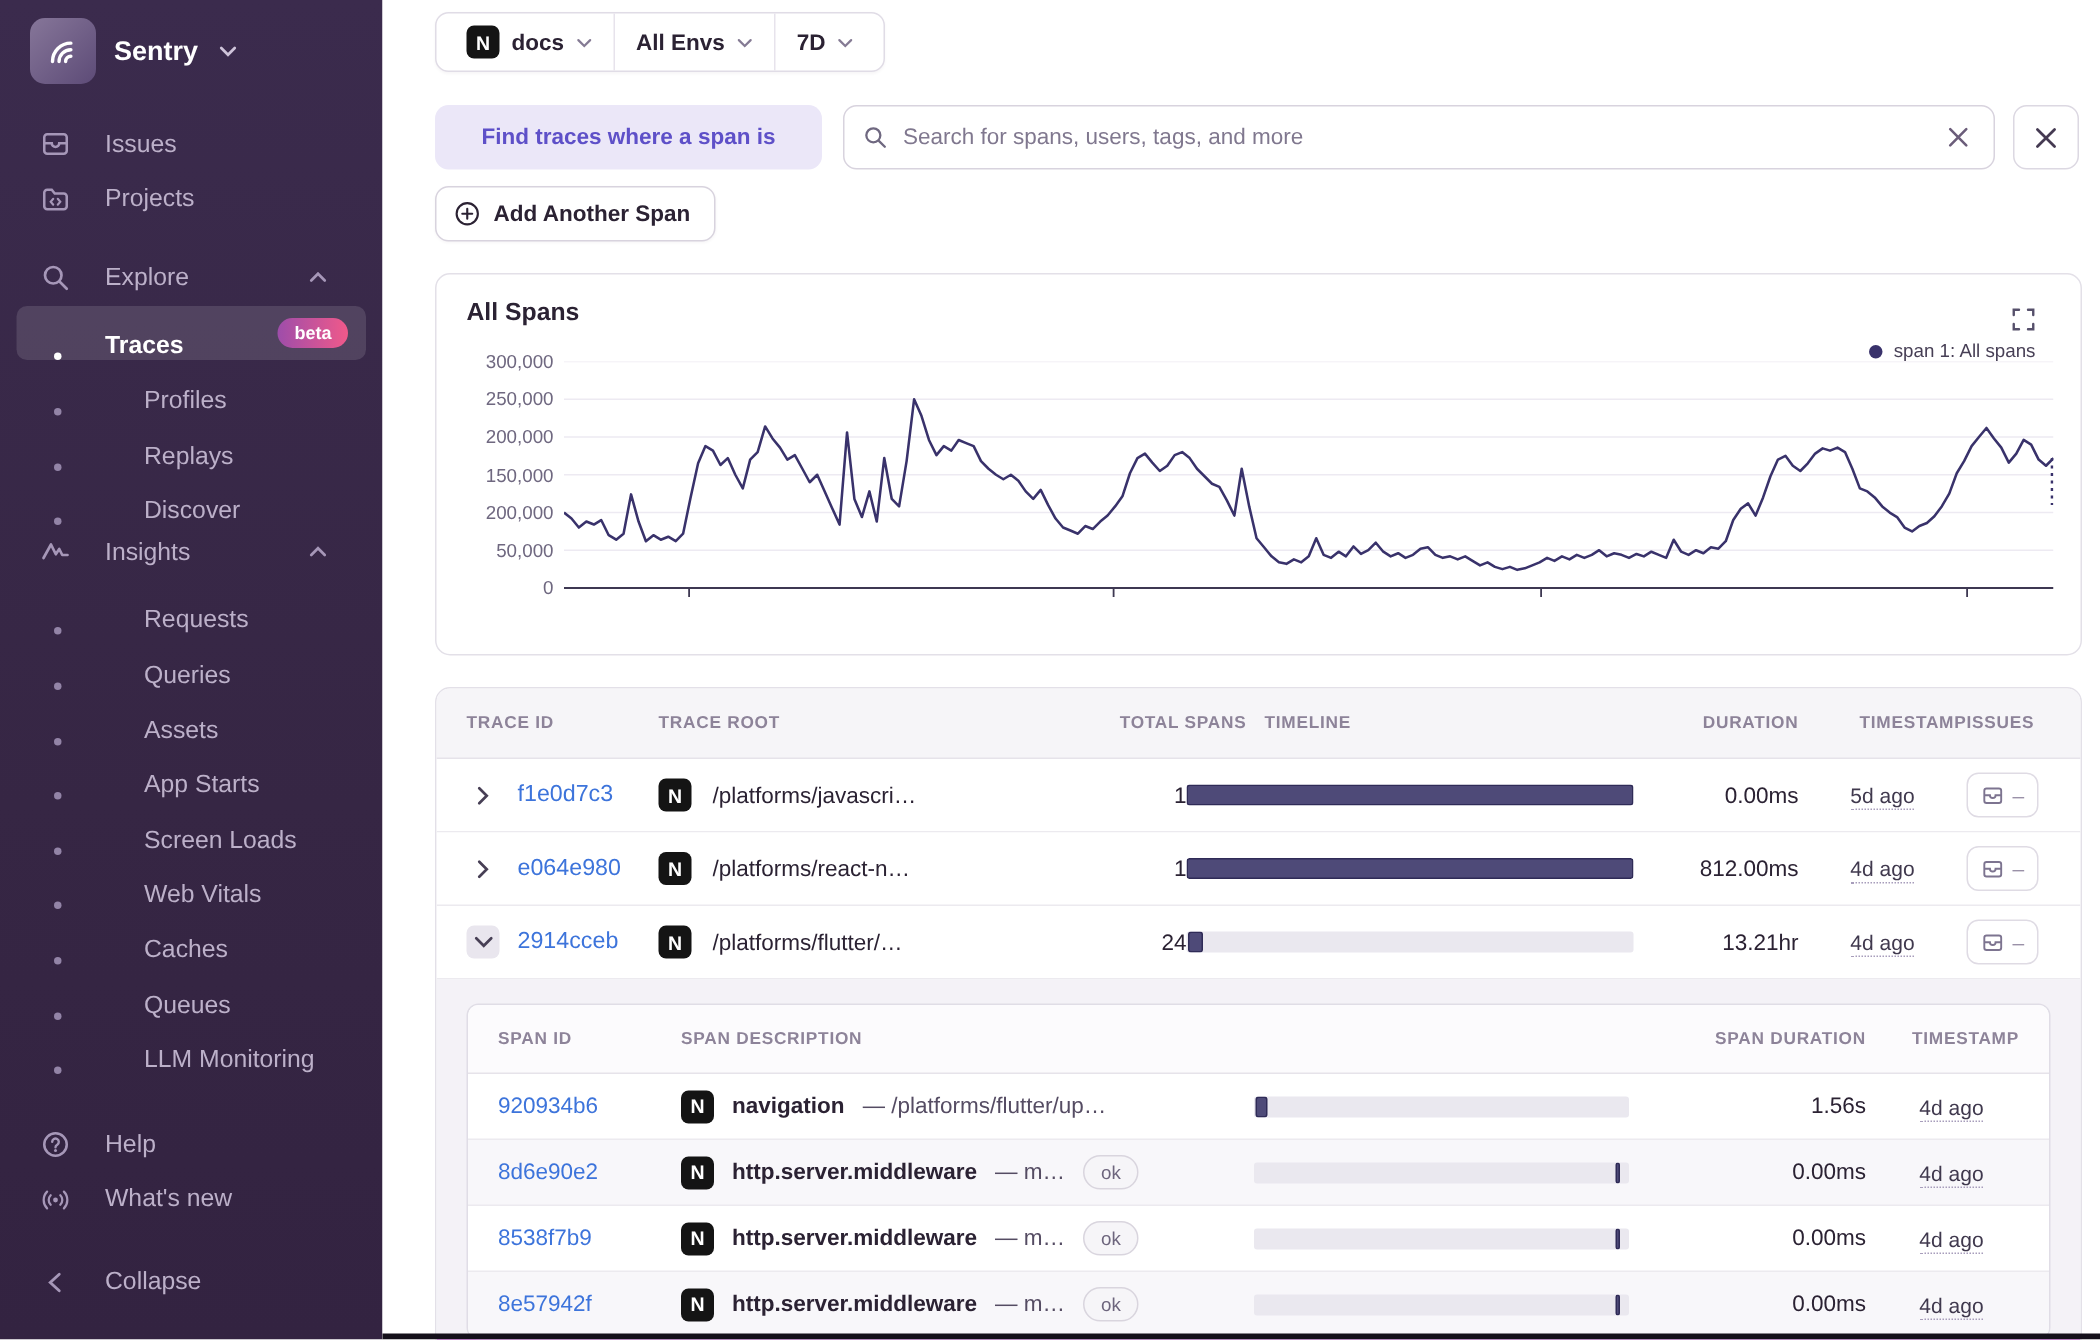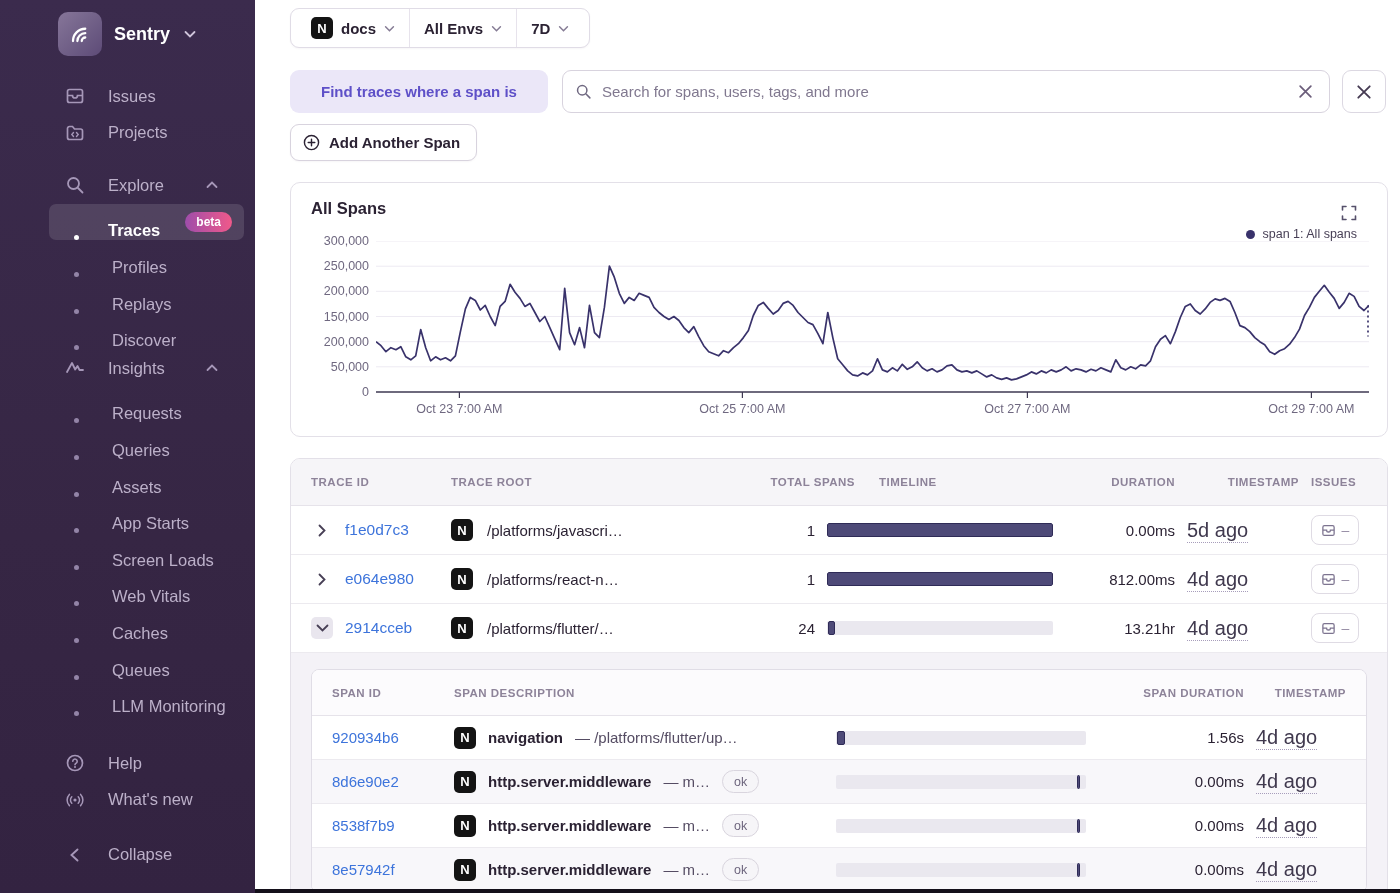--- a/index.html
+++ b/index.html
@@ -2,38 +2,38 @@
 <html><head>
 <meta charset="utf-8">
 <style>
   * { margin:0; padding:0; box-sizing:border-box; }
   html,body { width:1400px; height:893px; overflow:hidden; }
   body { font-family:"Liberation Sans", sans-serif; background:#fff; color:#2b2233; }
   .app { position:relative; width:1400px; height:893px; overflow:hidden; }
 
   
   .sidebar { position:absolute; left:0; top:0; width:255px; height:893px;
-             background:linear-gradient(180deg,#3b2b4d 0%,#362644 60%,#332341 100%); overflow:hidden;padding-left:38px; }
+             background:linear-gradient(180deg,#3b2b4d 0%,#362644 60%,#332341 100%); overflow:hidden; }
   .brand { display:flex; align-items:center; gap:12px; margin:12px 14px 22px 20px; cursor:pointer; }
   .brand-logo { width:44px; height:44px; border-radius:10px; flex:none;
                 background:linear-gradient(135deg,#867699 0%,#5d4b77 100%);
                 display:flex; align-items:center; justify-content:center; }
   .brand-name { color:#fff; font-size:18px; font-weight:700; }
   .brand-caret { margin-left:2px; }
 
   .nav { display:flex; flex-direction:column; }
   .nav-item { position:relative; height:36.6px; display:flex; align-items:center;
               color:#bcb0c9; font-size:16.5px; cursor:pointer; }
   .nav-item .micon { position:absolute; left:27px; width:20px; height:20px; display:flex; align-items:center; justify-content:center; }
   .nav-item .mlabel { margin-left:70px; }
   .nav-item .sec-caret { position:absolute; right:37px; }
   .nav-child { position:relative; height:36.6px; display:flex; align-items:flex-end;
                color:#bcb0c9; font-size:16.5px; cursor:pointer; }
   .nav-child .dot { position:absolute; left:36px; width:5px; height:5px; border-radius:50%; background:#9384a7; }
-  .nav-child .clabel { margin-left:74px; }
+  .nav-child .clabel { margin-left:96px; }
   .nav-child.active { margin:0 11px; height:36.6px; border-radius:7px; background:rgba(255,255,255,0.12); }
   .nav-child.active .dot { left:25px; background:#fff; }
   .nav-child.active .clabel { margin-left:59px; color:#fff; font-weight:700; }
   .beta-badge { position:absolute; right:12px; top:50%; transform:translateY(-50%);
                 background:linear-gradient(90deg,#9e4daa,#f0598a); color:#fff; font-size:12px; font-weight:700;
                 padding:3px 11px; border-radius:12px; }
   .gap-explore { margin-top:16px; }
   .gap-help { margin-top:29px; }
   .gap-collapse { margin-top:18px; }
 
@@ -75,39 +75,39 @@
   .legend-dot { width:9px; height:9px; border-radius:50%; background:#39326b; }
   .y-labels { position:absolute; left:8px; top:58px; width:70px; height:160px; }
   .y-labels span { position:absolute; right:0; font-size:12.5px; color:#6f6880; white-space:nowrap; }
   .plot { position:absolute; left:85px; top:58px; width:993px; height:160px; }
   .x-labels { position:absolute; left:85px; top:219px; width:993px; height:18px; }
   .x-labels span { position:absolute; transform:translateX(-50%); font-size:12.5px; color:#6f6880; white-space:nowrap; }
 
   
   .table-panel { position:absolute; left:35px; top:458px; width:1098px; height:460px;
                  border:1px solid #e3e0e8; border-radius:10px; background:#fff; overflow:hidden; }
-  .tgrid { display:grid; grid-template-columns:128px 300px 52px 1fr 110px 112px 56px; gap:12px;
+  .tgrid { display:grid; grid-template-columns:128px 300px 52px 1fr 110px 112px 56px; 
            align-items:center; padding:0 20px; }
   .thead { height:47px; background:#f6f5f8; border-bottom:1px solid #e6e3ea; }
   .th { font-size:11.5px; font-weight:700; letter-spacing:0.5px; color:#8d8399; }
   .t-right { text-align:right; }
   .trow { height:49px; border-bottom:1px solid #eceaef; background:#fff; }
   .cell-id { display:flex; align-items:center; gap:12px; }
   .chev-btn { background:none; border:none; cursor:pointer; width:22px; height:22px; display:flex;
               align-items:center; justify-content:center; border-radius:5px; flex:none; }
   .chev-btn.open { background:#e9e6ee; }
   .tid-link { color:#3d74db; font-size:15.5px; text-decoration:none; cursor:pointer; }
   .cell-root { display:flex; align-items:center; gap:14px; min-width:0; }
   .root-text { font-size:15px; color:#2b2233; white-space:nowrap; overflow:hidden; }
   .cell-total { font-size:15px; text-align:right; }
   .track { position:relative; height:14px; border-radius:2px; background:#eae8ef; overflow:hidden; }
   .track.fullbar { background:transparent; }
   .seg { position:absolute; top:0; bottom:0; background:#4e4a78; border:1px solid #2f2b57; border-radius:2px; min-width:3px; }
   .cell-dur { font-size:15px; text-align:right; }
-  .cell-ts { text-align:left; font-size:20px; color:#40394e; }
+  .cell-ts { text-align:center; font-size:14px; color:#40394e; }
   .ts-ul { border-bottom:1px dotted #a79dbb; padding-bottom:1px; cursor:pointer; }
   .issues-pill { width:48px; height:30px; border:1px solid #dfdbe4; border-radius:8px; background:#fff;
                  display:flex; align-items:center; justify-content:center; gap:6px; cursor:pointer;
                  color:#9a91a8; font-size:14px; }
 
   .expanded-wrap { background:#f4f2f7; border-bottom:2px solid #d946ef; padding:16px 20px 20px 20px; height:241px; }
   .sub-table { background:#fff; border:1px solid #e0dde6; border-radius:8px; overflow:hidden; }
   .sgrid { display:grid; grid-template-columns:110px 370px 250px 1fr 90px; gap:12px; align-items:center; padding:0 20px; }
   .shead { height:46px; border-bottom:1px solid #e6e3ea; background:#fcfbfd; }
   .srow { height:44px; border-bottom:1px solid #eceaef; }
@@ -356,26 +356,20 @@
             <line x1="0" x2="993" y1="0.0" y2="0.0" stroke="#edeaf2" stroke-width="1"></line>
             <line x1="0" x2="993" y1="151" y2="151" stroke="#3e3852" stroke-width="1.4"></line>
             <line x1="83.4" x2="83.4" y1="151" y2="157" stroke="#3e3852" stroke-width="1.2"></line>
             <line x1="366.4" x2="366.4" y1="151" y2="157" stroke="#3e3852" stroke-width="1.2"></line>
             <line x1="651.4" x2="651.4" y1="151" y2="157" stroke="#3e3852" stroke-width="1.2"></line>
             <line x1="935.4" x2="935.4" y1="151" y2="157" stroke="#3e3852" stroke-width="1.2"></line>
             <polyline points="0.0,100.7 5.0,104.7 9.9,110.7 14.9,106.7 19.9,108.7 24.8,105.7 29.8,115.8 34.8,118.8 39.7,114.8 44.7,88.6 49.7,106.7 54.6,119.8 59.6,115.8 64.5,118.8 69.5,116.8 74.5,119.8 79.4,114.8 84.4,90.6 89.4,67.9 94.3,56.4 99.3,59.4 104.3,69.0 109.2,64.4 114.2,75.5 119.2,84.6 124.1,65.4 129.1,60.4 134.1,43.3 139.0,51.3 144.0,57.4 148.9,65.4 153.9,62.4 158.9,71.5 163.8,80.5 168.8,75.5 173.8,86.6 178.7,97.6 183.7,108.7 188.7,47.3 193.6,91.6 198.6,103.7 203.6,86.6 208.5,106.7 213.5,64.4 218.5,91.6 223.4,96.6 228.4,66.4 233.4,25.2 238.3,36.2 243.3,52.3 248.3,62.4 253.2,56.4 258.2,59.4 263.1,52.3 268.1,54.4 273.1,56.4 278.0,66.4 283.0,71.5 288.0,75.5 292.9,78.5 297.9,75.5 302.9,79.5 307.8,86.6 312.8,91.6 317.8,85.6 322.7,95.6 327.7,104.7 332.7,110.7 337.6,112.7 342.6,114.8 347.5,109.7 352.5,111.7 357.5,106.7 362.4,102.7 367.4,96.6 372.4,89.6 377.3,74.5 382.3,64.4 387.3,61.4 392.2,67.4 397.2,73.0 402.2,69.5 407.1,62.4 412.1,60.4 417.1,64.4 422.0,71.5 427.0,76.5 432.0,81.5 436.9,83.6 441.9,92.6 446.9,102.7 451.8,71.5 456.8,96.6 461.7,117.8 466.7,123.8 471.7,129.9 476.6,133.9 481.6,134.9 486.6,131.9 491.5,133.9 496.5,129.9 501.5,117.8 506.4,128.9 511.4,130.9 516.4,126.8 521.3,129.9 526.3,123.3 531.3,128.3 536.2,125.8 541.2,120.8 546.2,126.8 551.1,129.9 556.1,127.8 561.0,130.9 566.0,128.9 571.0,124.8 575.9,123.8 580.9,128.9 585.9,130.9 590.8,129.9 595.8,131.9 600.8,129.9 605.7,132.9 610.7,135.9 615.7,133.9 620.6,136.9 625.6,138.4 630.6,136.9 635.5,138.9 640.5,137.9 645.5,135.9 650.4,133.9 655.4,130.9 660.3,132.9 665.3,129.9 670.3,131.9 675.2,128.9 680.2,130.9 685.2,128.9 690.1,125.8 695.1,129.9 700.1,127.8 705.0,128.9 710.0,130.9 715.0,128.3 719.9,129.9 724.9,126.8 729.9,128.9 734.8,130.9 739.8,118.8 744.8,126.8 749.7,128.9 754.7,125.8 759.6,127.8 764.6,123.8 769.6,124.8 774.5,119.8 779.5,105.7 784.5,98.2 789.4,94.6 794.4,102.7 799.4,90.6 804.3,76.5 809.3,65.4 814.3,62.9 819.2,69.5 824.2,73.0 829.2,67.9 834.1,61.4 839.1,57.9 844.0,59.4 849.0,57.4 854.0,60.4 858.9,71.5 863.9,84.6 868.9,86.6 873.8,90.6 878.8,96.6 883.8,100.7 888.7,103.7 893.7,110.7 898.7,113.3 903.6,109.7 908.6,107.7 913.6,103.2 918.5,96.6 923.5,88.1 928.5,74.5 933.4,66.4 938.4,56.4 943.3,50.3 948.3,44.3 953.3,51.3 958.2,57.4 963.2,67.4 968.2,61.4 973.1,52.3 978.1,55.4 983.1,65.4 988.0,69.5 993.0,64.4" fill="none" stroke="#39326B" stroke-width="1.7" stroke-linejoin="round"></polyline>
             <line x1="992" x2="992" y1="64.4" y2="95.6" stroke="#39326B" stroke-width="1.7" stroke-dasharray="2 3"></line>
           </svg>
       </div>
-      <div class="x-labels" id="x-labels">
-          <span style="left: 83.412px;">Oct 23 7:00 AM</span>
-          <span style="left: 366.417px;">Oct 25 7:00 AM</span>
-          <span style="left: 651.408px;">Oct 27 7:00 AM</span>
-          <span style="left: 935.406px;">Oct 29 7:00 AM</span>
-        </div>
     </section>
 
     <section class="table-panel">
       <div class="tgrid thead">
         <div class="th">TRACE ID</div>
         <div class="th">TRACE ROOT</div>
         <div class="th t-right" style="margin-right:-40px">TOTAL SPANS</div>
         <div class="th" style="padding-left:52px">TIMELINE</div>
         <div class="th t-right">DURATION</div>
         <div class="th t-right">TIMESTAMP</div>

